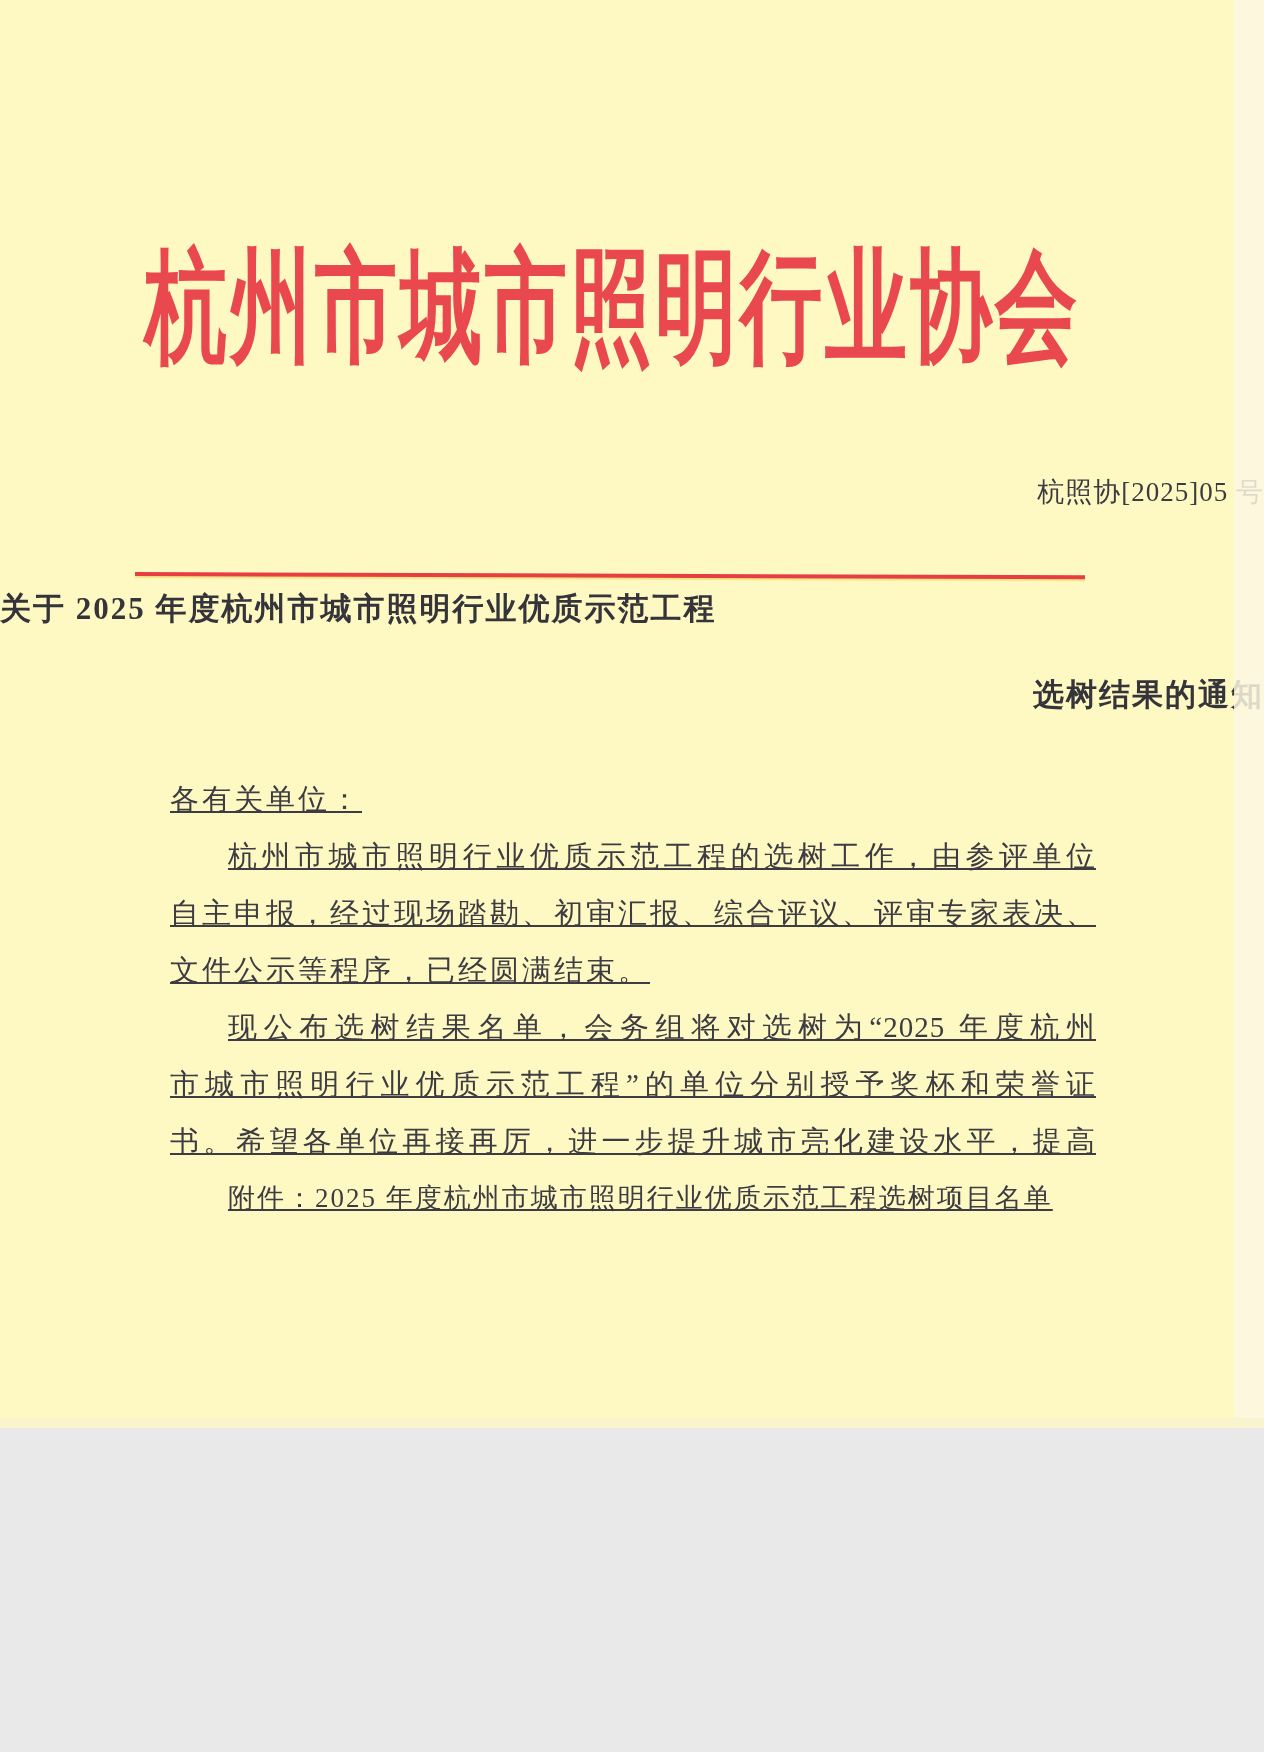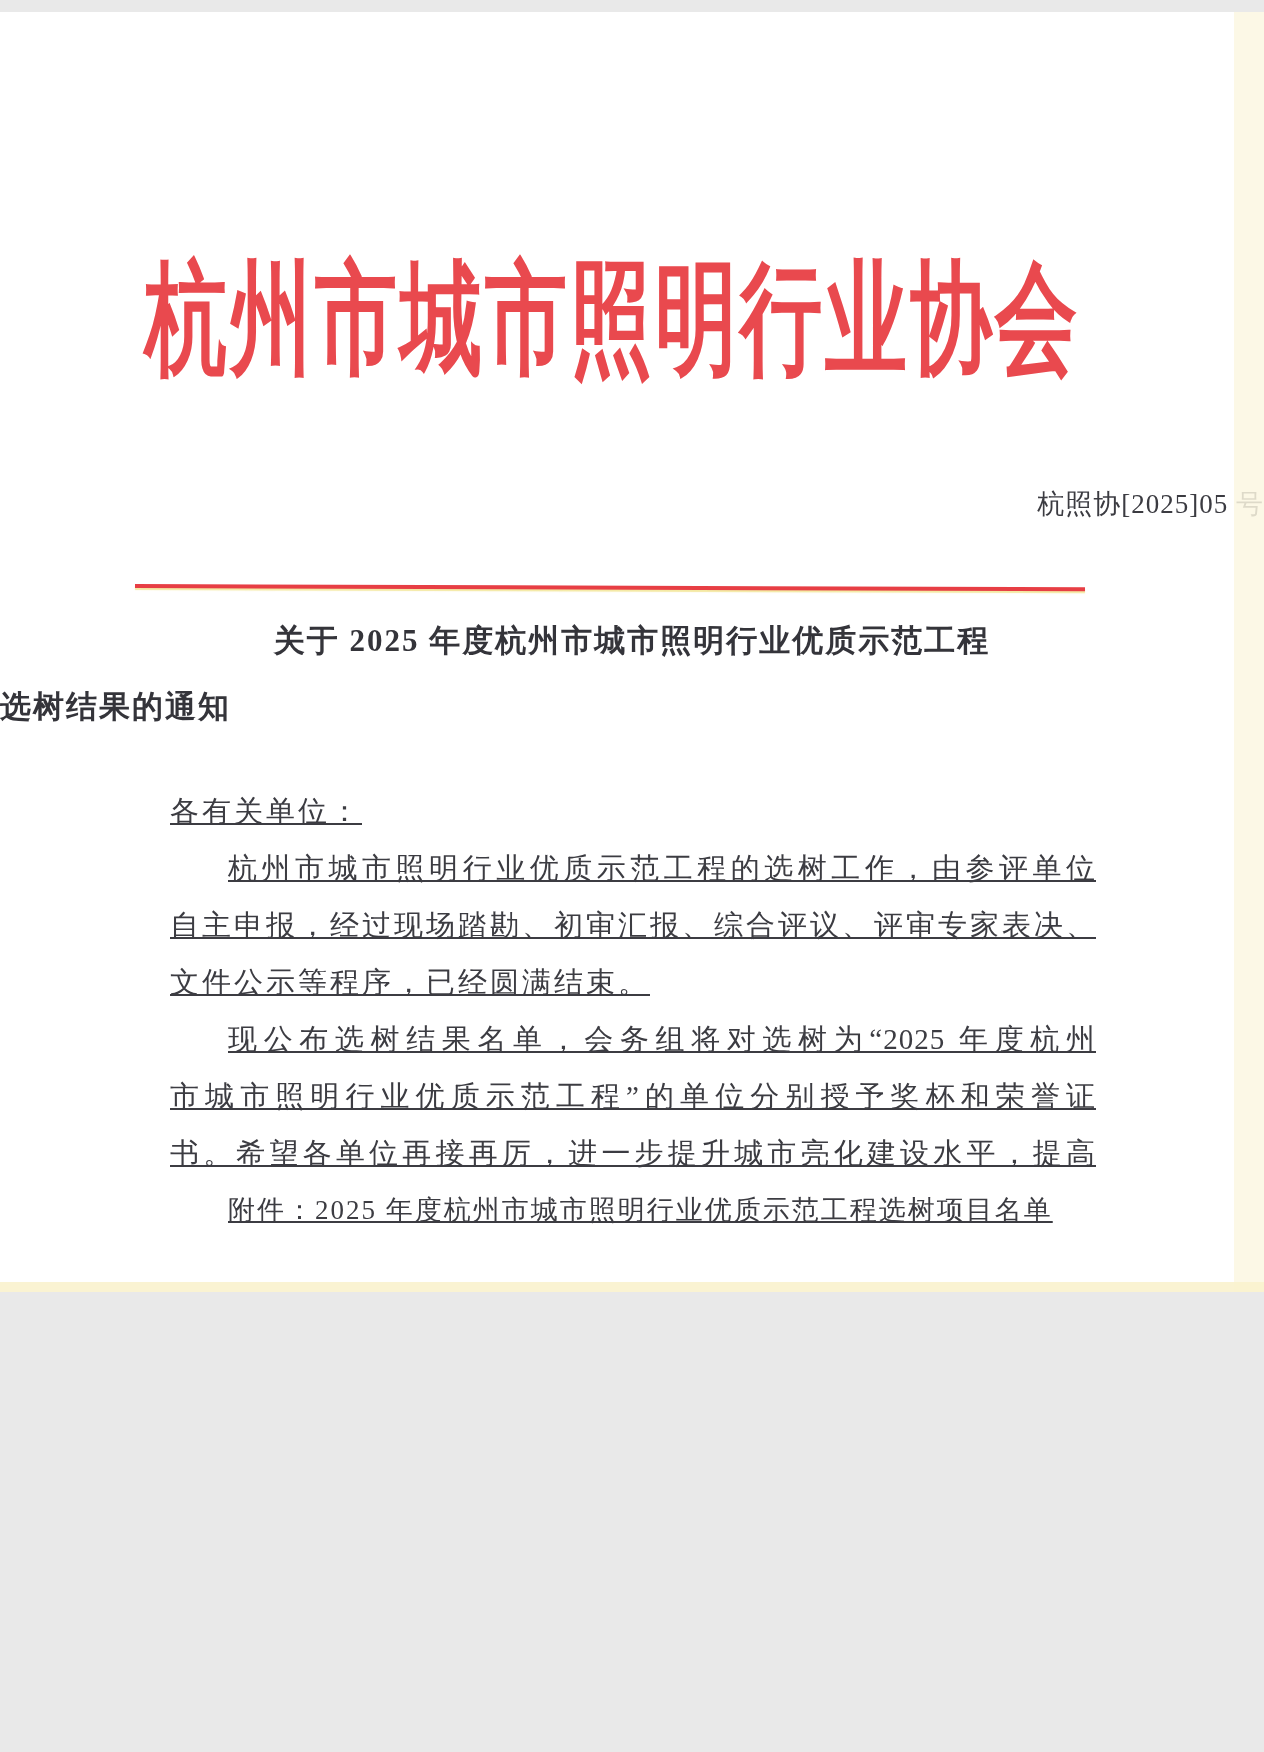--- a/index.html
+++ b/index.html
@@ -1,21 +1,21 @@
 <!DOCTYPE html>
 <html><head>
 <meta charset="utf-8">
 <style>
   html, body { margin: 0; padding: 0; background: #e9e9e9; }
   .page {
     position: relative;
     width: 1264px;
-    height: 1280px;
-    margin: 12px auto;
-    background: #ffffff;
+    height: 1428px;
+    margin: 0 auto;
+    background: #fef9c3;
     overflow: hidden;
     font-family: "Liberation Serif", "DejaVu Serif", serif;
     color: #3c3c42;
   }
   
   .edge-right {
     position: absolute; top: 0; right: 0; width: 30px; height: 100%;
     background: #fbf7e2; opacity: .85;
   }
   .edge-bottom {
@@ -34,27 +34,27 @@
     position: absolute; left: 0; top: 474px; width: 100%;
     text-align: right; font-size: 27px; letter-spacing: 1px; color: #3b3b41;
   }
   .red-rule {
     position: absolute; left: 135px; top: 572px; width: 950px; height: 4px;
     background: #e73e44;
     box-shadow: 0 2px 1px rgba(235, 215, 90, 0.55);
     transform: rotate(0.2deg); transform-origin: left center;
   }
   .notice-title-1 {
-    position: absolute; left: 0; top: 608px; width: 100%;
-    text-align: center; font-size: 31px; font-weight: bold;
+    position: absolute; left: 0; top: 588px; width: 100%;
+    text-align: left; font-size: 31px; font-weight: bold;
     letter-spacing: 2px; color: #34343a;
   }
   .notice-title-2 {
     position: absolute; left: 0; top: 674px; width: 100%;
-    text-align: left; font-size: 31px; font-weight: bold;
+    text-align: right; font-size: 31px; font-weight: bold;
     letter-spacing: 2px; color: #34343a;
   }
   .body-block {
     position: absolute; left: 170px; top: 771px; width: 926px;
     font-size: 29px; color: #3c3c42;
   }
   .bline {
     height: 57px; line-height: 57px;
     letter-spacing: 3px; white-space: nowrap;
     box-sizing: border-box;

